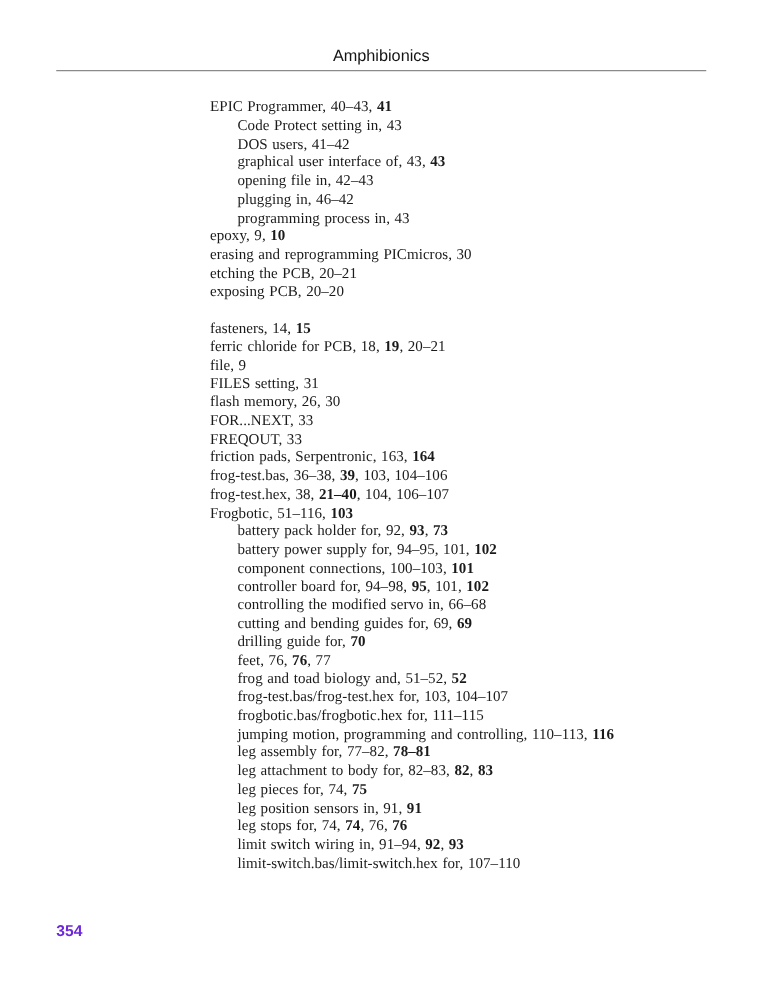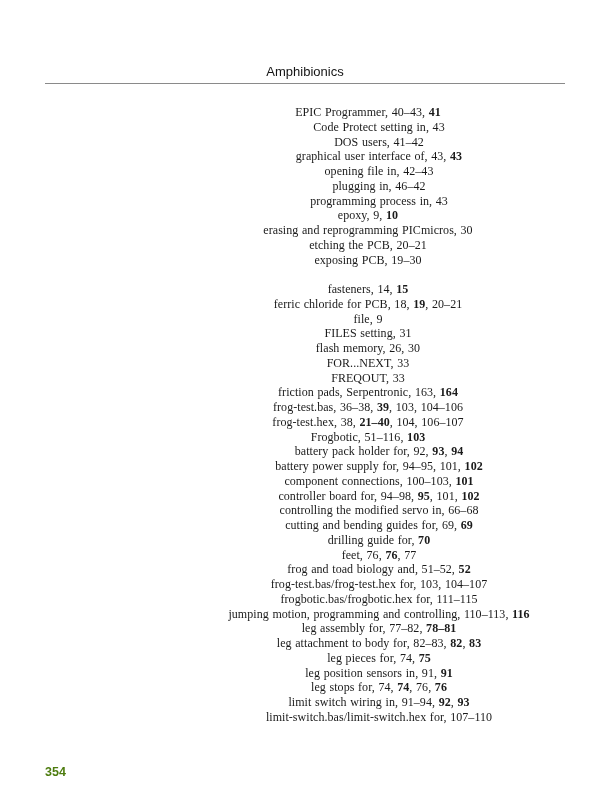--- a/index.html
+++ b/index.html
@@ -4,21 +4,21 @@
 <style>
   html, body { margin: 0; padding: 0; }
   body {
     width: 610px; height: 800px;
     background: #ffffff;
     font-family: "Liberation Serif", serif;
     color: #1a1a1a;
     position: relative;
     overflow: hidden;
   }
-  .page { position: absolute; inset: 0; margin-top: 27px; }
+  .page { position: absolute; inset: 0; }
   .running-head {
     position: absolute;
     top: 37px; left: 0; right: 0;
     text-align: center;
     font-family: "Liberation Sans", sans-serif;
     font-size: 13px;
     color: #141414;
   }
   .header-rule {
     position: absolute;
@@ -30,31 +30,31 @@
   }
   .index {
     position: absolute;
     top: 78px; left: 168px;
     width: 400px;
     font-size: 12px;
     line-height: 14.75px;
     letter-spacing: 0.05px;
     word-spacing: 0.6px;
   }
-  .line { white-space: nowrap; text-align: center; }
+  .line { white-space: nowrap; }
   .line.indent-1 { padding-left: 22px; }
   .line.spacer { height: 14.75px; }
   .b { font-weight: bold; }
   .folio {
     position: absolute;
     top: 738px; left: 45px;
     font-family: "Liberation Sans", sans-serif;
     font-weight: bold;
     font-size: 12.5px;
-    color: #4d7c0f;
+    color: #6d28d9;
   }
 </style>
 </head>
 <body>
 
 <div class="page">
   <div class="running-head">
     <span>Amphibionics</span>
   </div>
   <hr class="header-rule">
@@ -62,34 +62,34 @@
       <div class="line indent-0"><span>EPIC Programmer, 40–43, </span><span class="b">41</span></div>
       <div class="line indent-1"><span>Code Protect setting in, 43</span></div>
       <div class="line indent-1"><span>DOS users, 41–42</span></div>
       <div class="line indent-1"><span>graphical user interface of, 43, </span><span class="b">43</span></div>
       <div class="line indent-1"><span>opening file in, 42–43</span></div>
       <div class="line indent-1"><span>plugging in, 46–42</span></div>
       <div class="line indent-1"><span>programming process in, 43</span></div>
       <div class="line indent-0"><span>epoxy, 9, </span><span class="b">10</span></div>
       <div class="line indent-0"><span>erasing and reprogramming PICmicros, 30</span></div>
       <div class="line indent-0"><span>etching the PCB, 20–21</span></div>
-      <div class="line indent-0"><span>exposing PCB, 19–30</span></div>
+      <div class="line indent-0"><span>exposing PCB, 20–20</span></div>
       <div class="line spacer"></div>
       <div class="line indent-0"><span>fasteners, 14, </span><span class="b">15</span></div>
       <div class="line indent-0"><span>ferric chloride for PCB, 18, </span><span class="b">19</span><span>, 20–21</span></div>
       <div class="line indent-0"><span>file, 9</span></div>
       <div class="line indent-0"><span>FILES setting, 31</span></div>
       <div class="line indent-0"><span>flash memory, 26, 30</span></div>
       <div class="line indent-0"><span>FOR...NEXT, 33</span></div>
       <div class="line indent-0"><span>FREQOUT, 33</span></div>
       <div class="line indent-0"><span>friction pads, Serpentronic, 163, </span><span class="b">164</span></div>
       <div class="line indent-0"><span>frog-test.bas, 36–38, </span><span class="b">39</span><span>, 103, 104–106</span></div>
       <div class="line indent-0"><span>frog-test.hex, 38, </span><span class="b">21–40</span><span>, 104, 106–107</span></div>
       <div class="line indent-0"><span>Frogbotic, 51–116, </span><span class="b">103</span></div>
-      <div class="line indent-1"><span>battery pack holder for, 92, </span><span class="b">93</span><span>, </span><span class="b">94</span></div>
+      <div class="line indent-1"><span>battery pack holder for, 92, </span><span class="b">93</span><span>, </span><span class="b">73</span></div>
       <div class="line indent-1"><span>battery power supply for, 94–95, 101, </span><span class="b">102</span></div>
       <div class="line indent-1"><span>component connections, 100–103, </span><span class="b">101</span></div>
       <div class="line indent-1"><span>controller board for, 94–98, </span><span class="b">95</span><span>, 101, </span><span class="b">102</span></div>
       <div class="line indent-1"><span>controlling the modified servo in, 66–68</span></div>
       <div class="line indent-1"><span>cutting and bending guides for, 69, </span><span class="b">69</span></div>
       <div class="line indent-1"><span>drilling guide for, </span><span class="b">70</span></div>
       <div class="line indent-1"><span>feet, 76, </span><span class="b">76</span><span>, 77</span></div>
       <div class="line indent-1"><span>frog and toad biology and, 51–52, </span><span class="b">52</span></div>
       <div class="line indent-1"><span>frog-test.bas/frog-test.hex for, 103, 104–107</span></div>
       <div class="line indent-1"><span>frogbotic.bas/frogbotic.hex for, 111–115</span></div>

